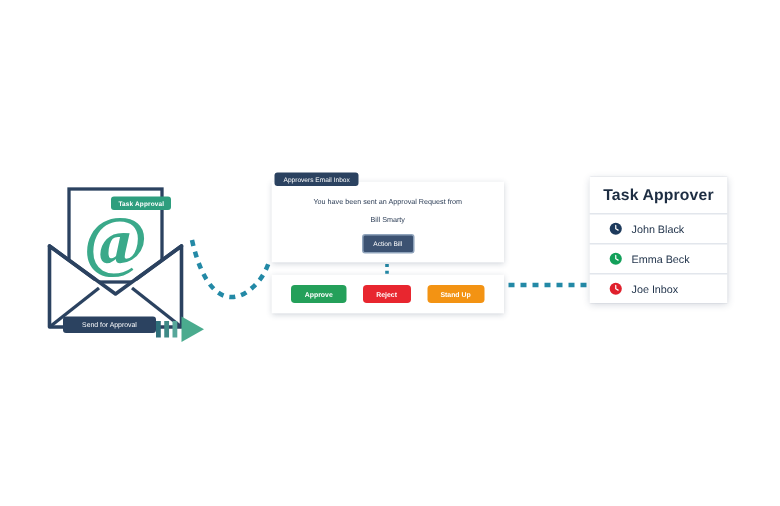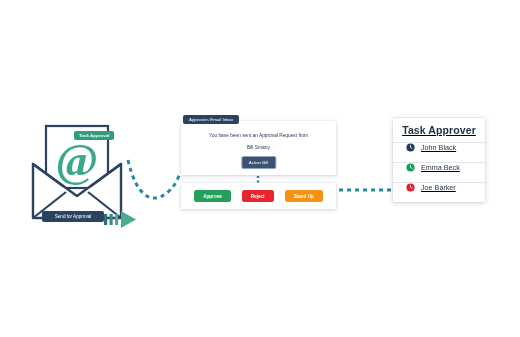--- a/index.html
+++ b/index.html
@@ -159,35 +159,35 @@
   .dec-sendup  { background: #f39313; }
 
   
   #approver-panel {
     position: absolute;
     left: 393px;
     top: 118px;
     width: 92px;
     background: #ffffff;
     box-shadow: 0 1px 5px rgba(40,60,90,0.22), 0 0 1px rgba(40,60,90,0.25);
-    text-decoration: underline;
   }
   .panel-title {
     height: 24px;
     display: flex;
     align-items: center;
     justify-content: center;
     font-size: 10.5px;
     font-weight: bold;
     color: #1d2d42;
     letter-spacing: 0.1px;
   }
   .approver-row {
     height: 19px;
     display: flex;
+    align-items: center;
     padding-left: 13px;
     border-top: 0.7px solid #e2e6ec;
     gap: 6px;
   }
   .clock {
     width: 9px;
     height: 9px;
     flex: 0 0 auto;
   }
   .approver-name {
@@ -268,18 +268,18 @@
         <path d="M 10 5 L 10 10 L 13.5 12" stroke="#ffffff" stroke-width="1.8" fill="none" stroke-linecap="round"></path>
       </svg>
       <span class="approver-name">Emma Beck</span>
     </div>
 
     <div class="approver-row">
       <svg class="clock" viewBox="0 0 20 20">
         <circle cx="10" cy="10" r="9" fill="#e0202c"></circle>
         <path d="M 10 5 L 10 10 L 13.5 12" stroke="#ffffff" stroke-width="1.8" fill="none" stroke-linecap="round"></path>
       </svg>
-      <span class="approver-name">Joe  Barker</span>
+      <span class="approver-name">Joe  Inbox</span>
     </div>
 
   </div>
 
 </div>
 
 </body></html>

